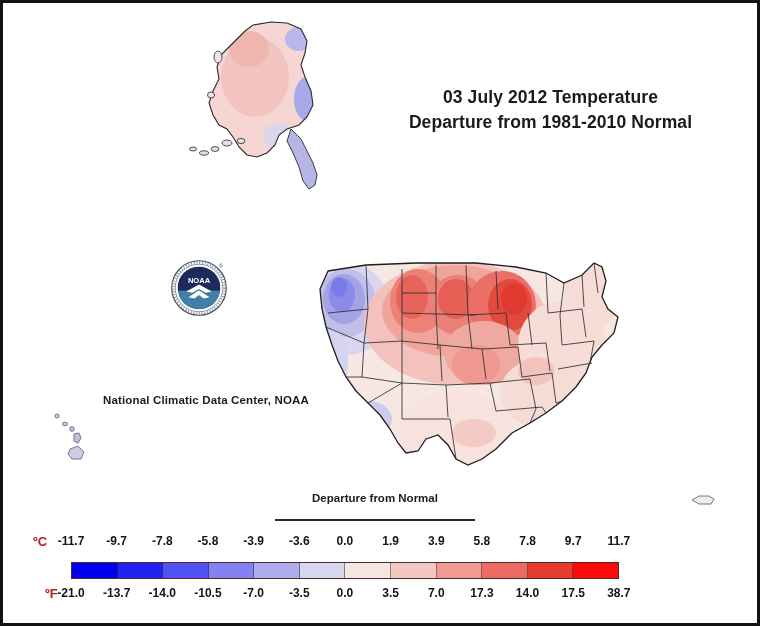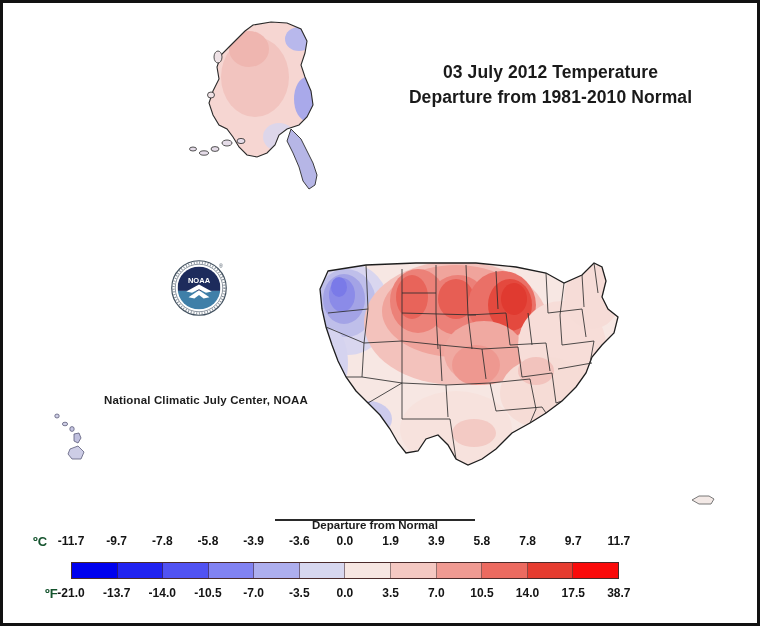--- a/index.html
+++ b/index.html
@@ -18,21 +18,21 @@
     background: #ffffff;
     border: 3px solid #121212;
     box-sizing: border-box;
     overflow: hidden;
   }
 
   
   #title-block {
     position: absolute;
     left: 375px;
-    top: 57px;
+    top: 82px;
     width: 345px;
     text-align: center;
     font-size: 17.5px;
     font-weight: bold;
     color: #1a1a1a;
     line-height: 1.42;
     letter-spacing: 0.1px;
   }
 
   
@@ -61,21 +61,21 @@
   .map-svg { position: absolute; display: block; }
   #alaska-map { left: 180px; top: 14px; width: 160px; height: 186px; }
   #hawaii-map { left: 45px; top: 404px; width: 62px; height: 62px; }
   #conus-map  { left: 303px; top: 250px; width: 325px; height: 232px; }
   #pr-map     { left: 686px; top: 488px; width: 28px; height: 18px; }
 
   
   #legend-heading {
     position: absolute;
     left: 277px;
-    top: 516px;
+    top: 489px;
     width: 190px;
     text-align: center;
     font-size: 11.5px;
     font-weight: bold;
     color: #1c1c1c;
   }
   #legend-heading-rule {
     position: absolute;
     left: 272px;
     top: 516px;
@@ -83,21 +83,21 @@
     height: 2px;
     background: #2a2a2a;
   }
 
   #scale-celsius-label,
   #scale-fahrenheit-label {
     position: absolute;
     left: 30px;
     font-size: 13px;
     font-weight: bold;
-    color: #14532d;
+    color: #b91c1c;
   }
   #scale-celsius-label { top: 531px; }
   #scale-fahrenheit-label { top: 583px; margin-left: 12px; }
 
   .tick-row {
     position: absolute;
     left: 68px;
     width: 548px;
     height: 16px;
     display: flex;
@@ -199,21 +199,21 @@
       <rect x="13" y="13" width="74" height="42" fill="#1d2b5c"></rect>
       <rect x="13" y="55" width="74" height="32" fill="#3f7fa8"></rect>
 
       <path d="M50,44 L28,56 L38,58 L50,52 L62,58 L72,56 Z" fill="#ffffff"></path>
       <path d="M50,54 L32,66 L42,68 L50,62 L58,68 L68,66 Z" fill="#ffffff"></path>
     </g>
     <text x="50" y="42" font-family="'Liberation Sans', sans-serif" font-size="13" font-weight="bold" fill="#ffffff" text-anchor="middle">NOAA</text>
     <text x="88" y="16" font-family="'Liberation Sans', sans-serif" font-size="9" fill="#42515f" text-anchor="middle">®</text>
   </svg>
 
-  <div id="attribution">National Climatic July Center, NOAA</div>
+  <div id="attribution">National Climatic Data Center, NOAA</div>
 
   <svg id="hawaii-map" class="map-svg" viewBox="0 0 62 62">
     <g stroke="#5a5a78" stroke-width="0.8">
       <ellipse cx="9" cy="9" rx="2.2" ry="2.0" fill="#cfcfe6"></ellipse>
       <ellipse cx="17" cy="17" rx="2.6" ry="1.8" fill="#cfcfe6"></ellipse>
       <ellipse cx="24" cy="22" rx="2.2" ry="2.4" fill="#c6c6e2"></ellipse>
       <path d="M26,27 L31,26 L33,31 L30,36 L26,34 Z" fill="#c0c0df"></path>
       <path d="M22,42 L30,39 L36,45 L33,52 L24,52 L20,47 Z" fill="#cdcde6"></path>
     </g>
   </svg>
@@ -378,19 +378,19 @@
   <div id="fahrenheit-ticks" class="tick-row">
       <div class="tick">-21.0</div>
       <div class="tick">-13.7</div>
       <div class="tick">-14.0</div>
       <div class="tick">-10.5</div>
       <div class="tick">-7.0</div>
       <div class="tick">-3.5</div>
       <div class="tick">0.0</div>
       <div class="tick">3.5</div>
       <div class="tick">7.0</div>
-      <div class="tick">10.5</div>
+      <div class="tick">17.3</div>
       <div class="tick">14.0</div>
       <div class="tick">17.5</div>
       <div class="tick">38.7</div>
     </div>
 
 </div>
 
 </body></html>

